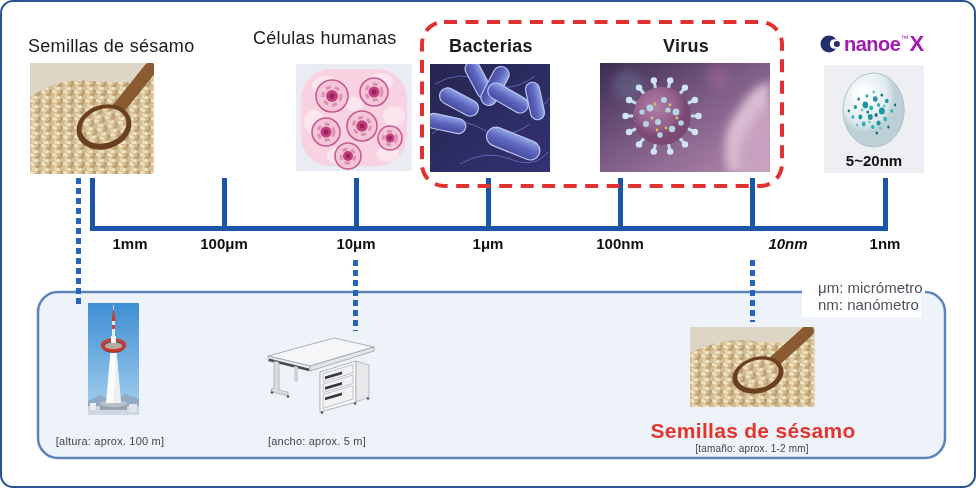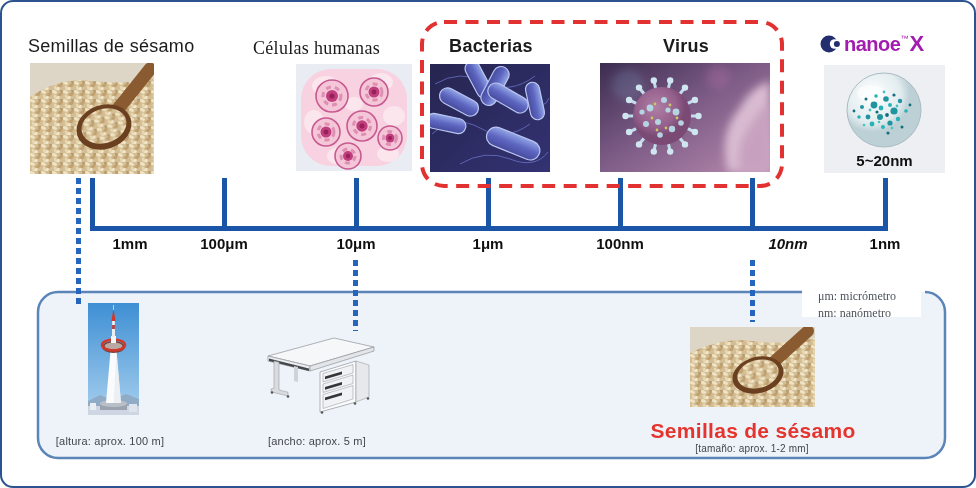--- a/index.html
+++ b/index.html
@@ -21,36 +21,36 @@
   .ticklbl{top:233px;font-size:15px;font-weight:700;color:#101010;z-index:4;white-space:nowrap;}
   
   .dashv{width:5px;z-index:5;
     background:repeating-linear-gradient(to bottom,#2565bd 0 6px,transparent 6px 10px);}
   
   .redbox{z-index:6;pointer-events:none;}
   
   .paneltitle{font-size:17px;color:#36383b;z-index:6;white-space:nowrap;}
   .panelsub{font-size:11px;color:#43464a;z-index:6;white-space:nowrap;letter-spacing:.2px;}
   .redtitle{font-size:21px;font-weight:700;color:#e5342d;z-index:6;white-space:nowrap;}
-  .legend{left:816px;top:286px;z-index:6;font-size:12px;line-height:17px;color:#4c525a;white-space:nowrap;font-family:Liberation Serif, serif;}
+  .legend{left:816px;top:277px;z-index:6;font-size:15px;line-height:17px;color:#4c525a;white-space:nowrap;}
   
   .nanoe-logo{left:818px;top:29px;display:flex;align-items:center;z-index:6;color:#a21caf;}
   .nanoe-logo .brand{font-size:20px;font-weight:700;letter-spacing:-.5px;margin-left:2px;}
   .nanoe-logo .tm{font-size:8px;vertical-align:top;position:relative;top:-6px;}
   .nanoe-logo .xg{font-size:22px;font-weight:800;margin-left:1px;}
   .nanoe-size{position:absolute;left:0;right:0;bottom:4px;text-align:center;
     font-size:15px;font-weight:700;color:#111;}
 </style>
 </head>
 <body>
 
 <div class="stage">
 
   <div class="abs lbl toplbl" style="left:26px;top:34px;">Semillas de sésamo</div>
-  <div class="abs lbl toplbl" style="left:251px;top:36px;font-family:Liberation Serif, serif;">Células humanas</div>
+  <div class="abs lbl toplbl" style="left:251px;top:26px;">Células humanas</div>
   <div class="abs lbl toplbl bold ctr" style="left:489px;top:34px;">Bacterias</div>
   <div class="abs lbl toplbl bold ctr" style="left:684px;top:34px;">Virus</div>
 
   <div class="abs nanoe-logo">
     <svg width="22" height="22" viewBox="0 0 22 22">
       <circle cx="9" cy="11" r="8.5" fill="#232e6e"></circle>
       <circle cx="14.6" cy="11" r="4.8" fill="#ffffff"></circle>
       <circle cx="16.9" cy="11" r="3" fill="#232e6e"></circle>
     </svg>
     <span class="brand">nanoe</span>
@@ -231,21 +231,21 @@
             <circle cx="8" cy="-11" r="1.4"></circle>
             <circle cx="-10" cy="2" r="1.4"></circle>
           <circle cx="4" cy="12" r="1.4"></circle>
             <circle cx="15" cy="2" r="1.4"></circle>
             <circle cx="-5" cy="14" r="1.4"></circle>
         </g>
       </g>
     </svg>
   </div>
 
-  <div class="abs imgbox" style="left:822px;top:63px;width:121px;height:108px;">
+  <div class="abs imgbox" style="left:822px;top:63px;width:100px;height:108px;">
     <svg viewBox="0 0 121 108" preserveAspectRatio="none">
       <defs>
         <radialGradient id="glass" cx=".35" cy=".3">
           <stop offset="0" stop-color="#ffffff"></stop>
             <stop offset=".75" stop-color="#e2ecef"></stop>
             <stop offset="1" stop-color="#bcd0d6"></stop>
         </radialGradient>
       </defs>
       <rect width="121" height="108" fill="#edeff2"></rect>
       <circle cx="60" cy="45" r="37" fill="url(#glass)" stroke="#a8bcc4" stroke-width="1"></circle>

